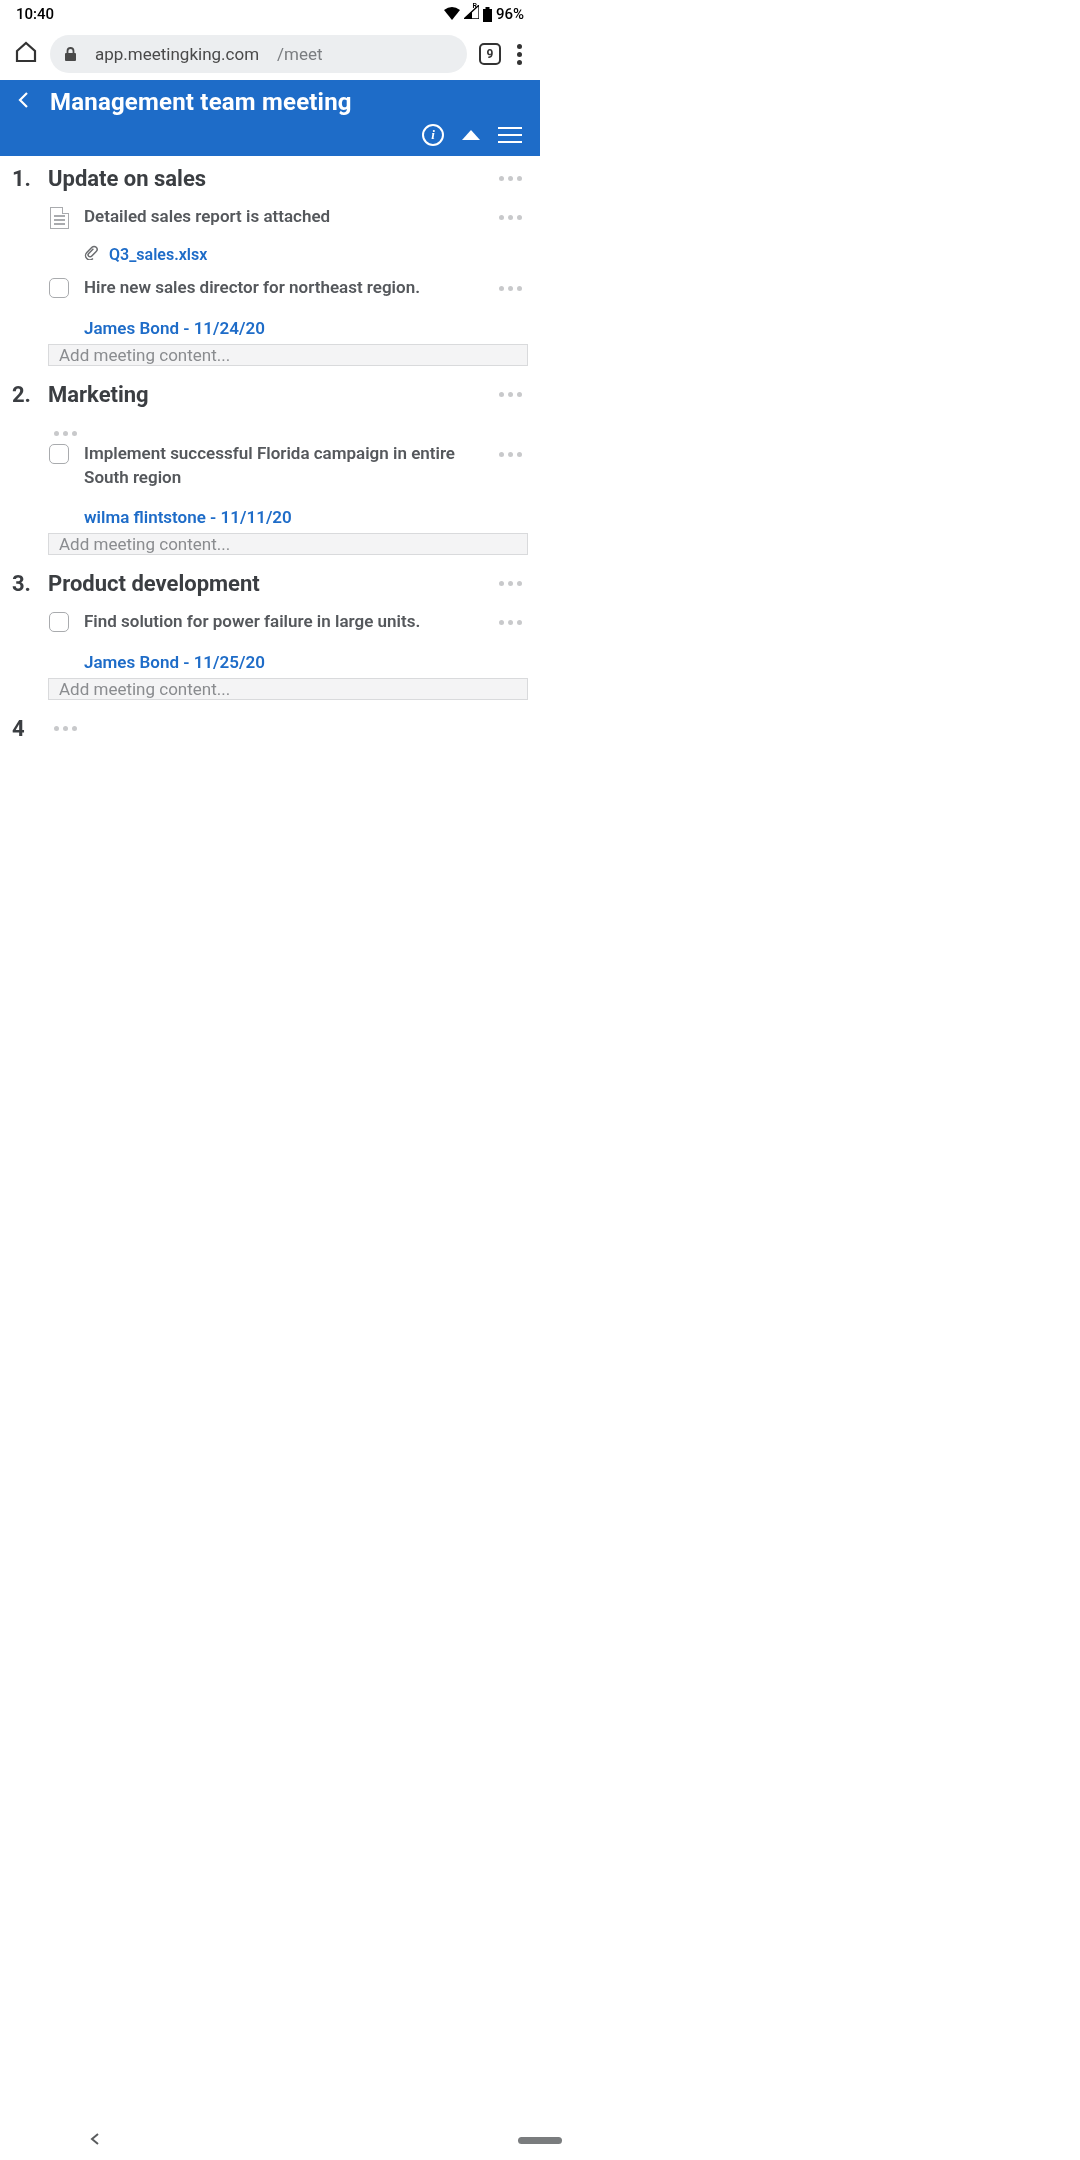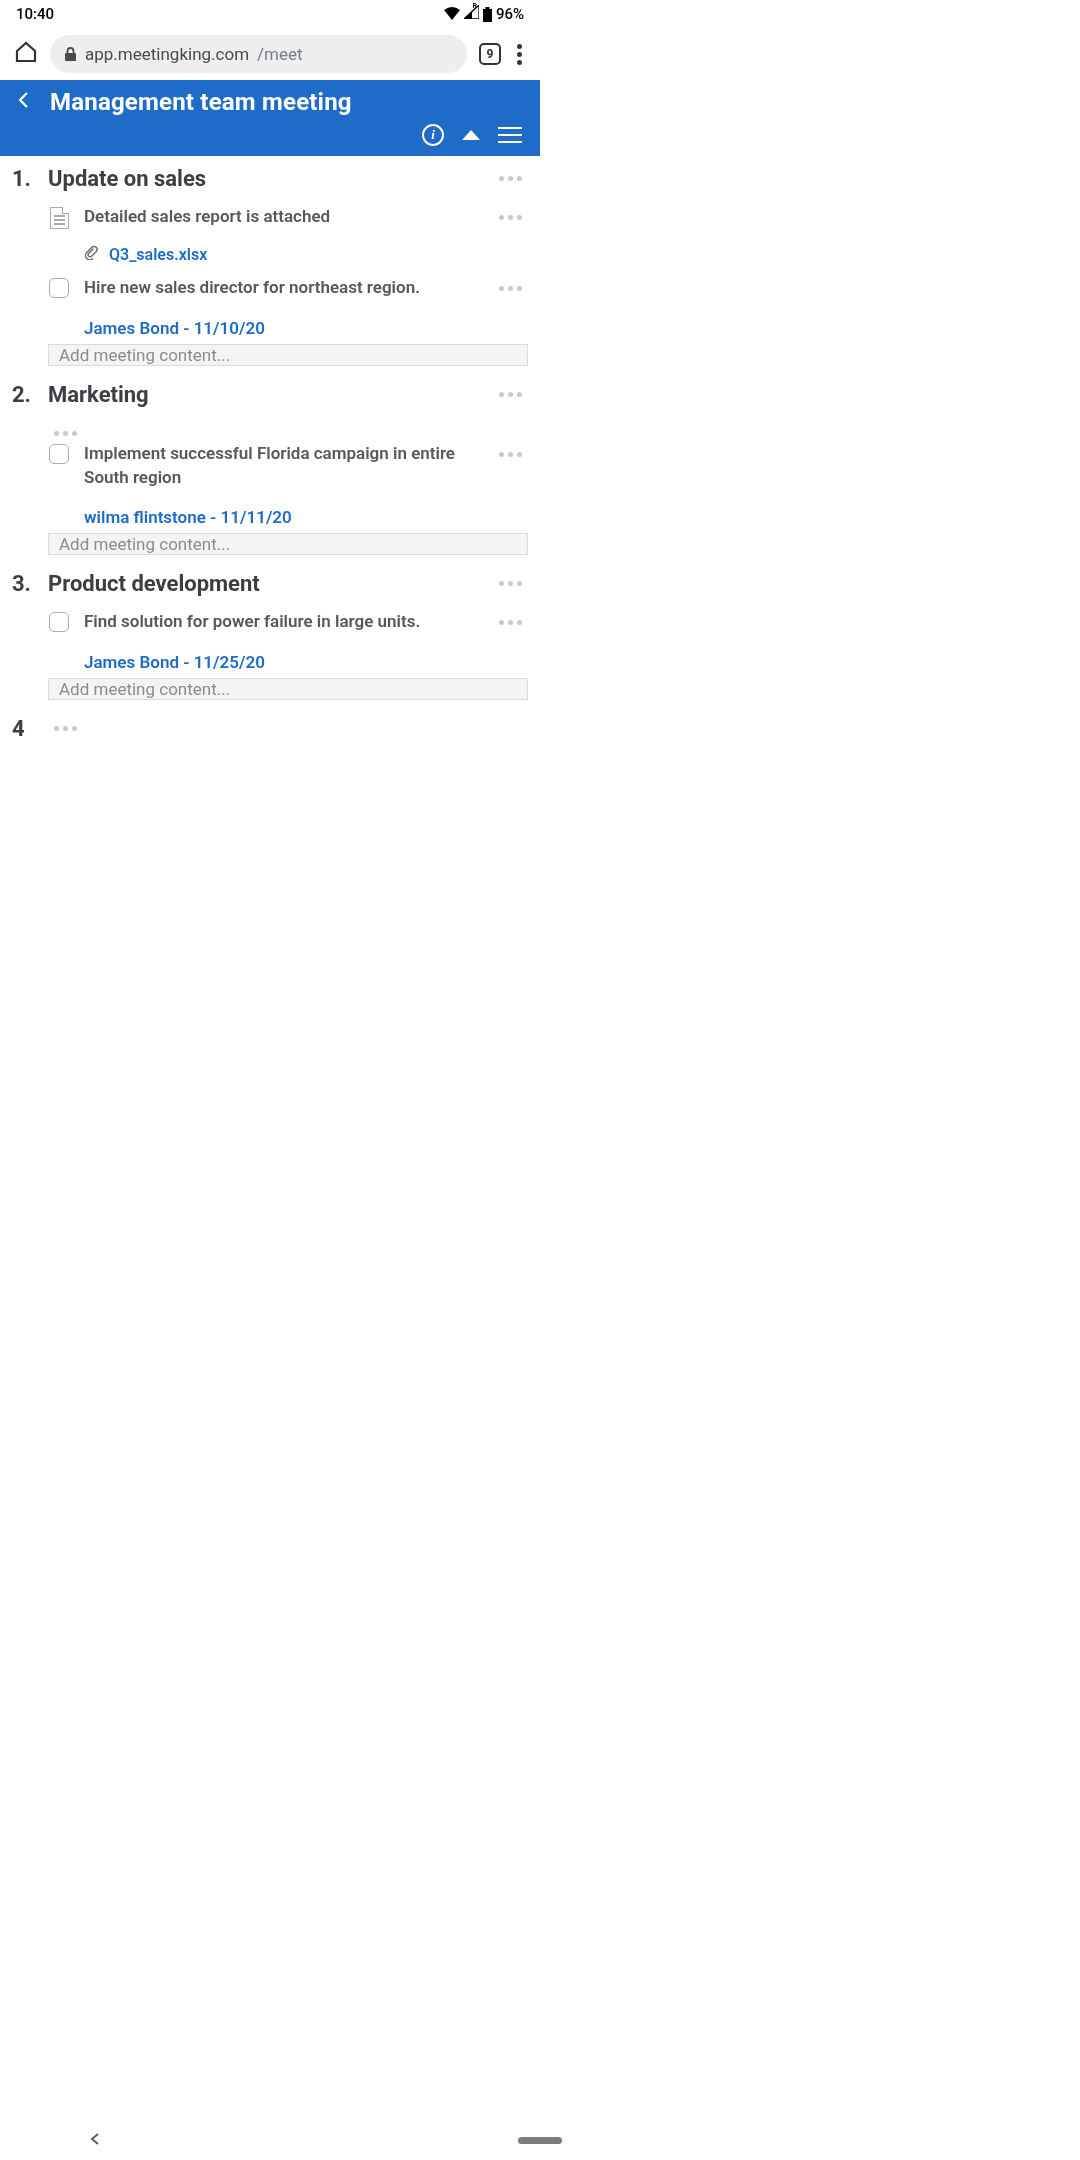--- a/index.html
+++ b/index.html
@@ -6,21 +6,21 @@
   html, body { width: 540px; height: 1080px; font-family: -apple-system, BlinkMacSystemFont, "Segoe UI", Roboto, Helvetica, Arial, sans-serif; background: #fff; color: #333; overflow: hidden; }
   body { transform-origin: top left; }
 
   
   .status-bar { height: 28px; display: flex; justify-content: space-between; align-items: center; padding: 0 16px; font-size: 15px; font-weight: 500; color: #000; }
   .status-right { display: flex; align-items: center; gap: 4px; }
 
   
   .browser-bar { height: 52px; display: flex; align-items: center; padding: 0 14px; gap: 12px; }
   .home-icon svg { width: 24px; height: 24px; }
-  .url-pill { flex: 1; height: 38px; background: #eceef0; border-radius: 20px; display: flex; align-items: center; padding: 0 14px; gap: 8px; color: #4a4a4a; font-size: 17px; overflow: hidden; white-space: nowrap; }
+  .url-pill { flex: 1; height: 38px; background: #eceef0; border-radius: 20px; display: flex; align-items: center; padding: 0 14px; gap: 18px; color: #4a4a4a; font-size: 17px; overflow: hidden; white-space: nowrap; }
   .url-pill .path { color: #7a7d80; }
   .tab-count { width: 22px; height: 22px; border: 2px solid #333; border-radius: 5px; display: flex; align-items: center; justify-content: center; font-size: 12px; font-weight: 700; color: #333; }
   .kebab { display: flex; flex-direction: column; gap: 3px; padding: 4px; }
   .kebab span { width: 5px; height: 5px; background: #333; border-radius: 50%; }
 
   
   .app-header { background: #1e6cc8; color: #fff; padding: 8px 14px 10px 14px; }
   .header-top { display: flex; align-items: center; gap: 16px; }
   .back-chevron svg { width: 20px; height: 20px; stroke: #fff; }
   .header-title { font-size: 24px; font-weight: 700; letter-spacing: 0.2px; }
@@ -176,21 +176,21 @@
               <div class="checkbox"></div>
             </div>
             <div class="sub-text">Hire new sales director for northeast region.</div>
           </div>
           <div class="more-dots">
             <span></span>
             <span></span>
             <span></span>
           </div>
         </div>
-        <div class="assignee">James Bond - 11/10/20</div>
+        <div class="assignee">James Bond - 11/24/20</div>
         <div class="add-content">Add meeting content...</div>
       </div>
     </div>
     <div class="agenda-item">
       <div class="agenda-header">
         <span class="agenda-num">2.</span>
         <span class="agenda-title">Marketing</span>
         <div class="more-dots">
           <span></span>
           <span></span>

